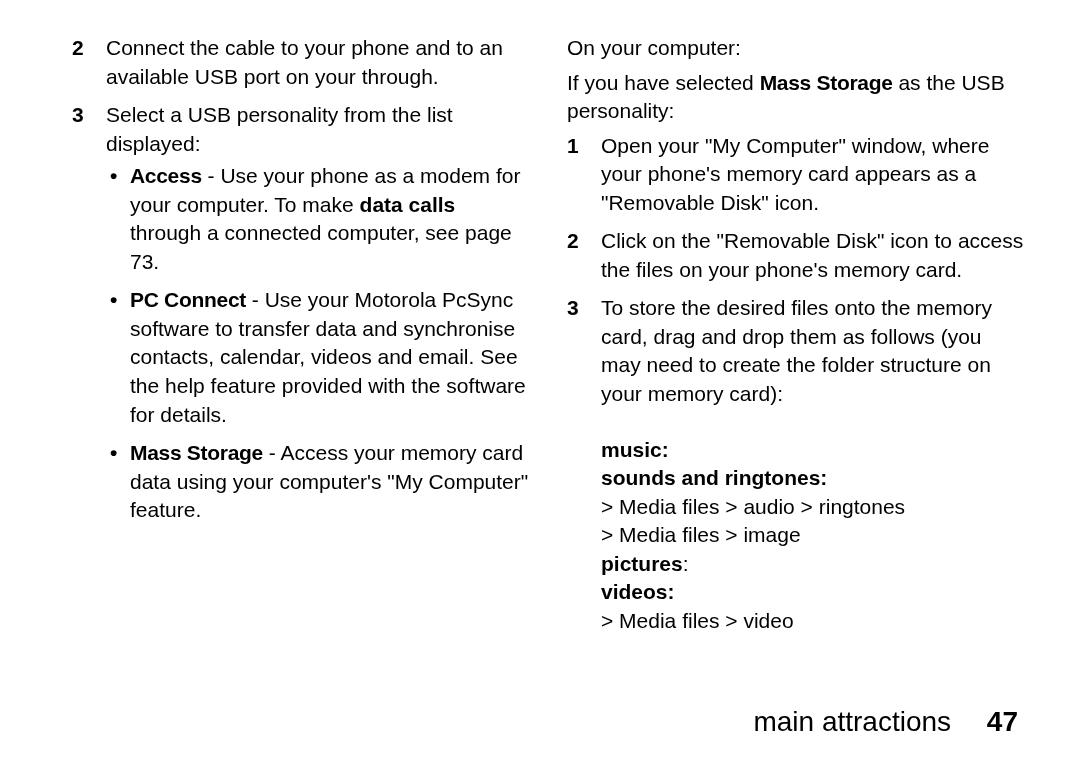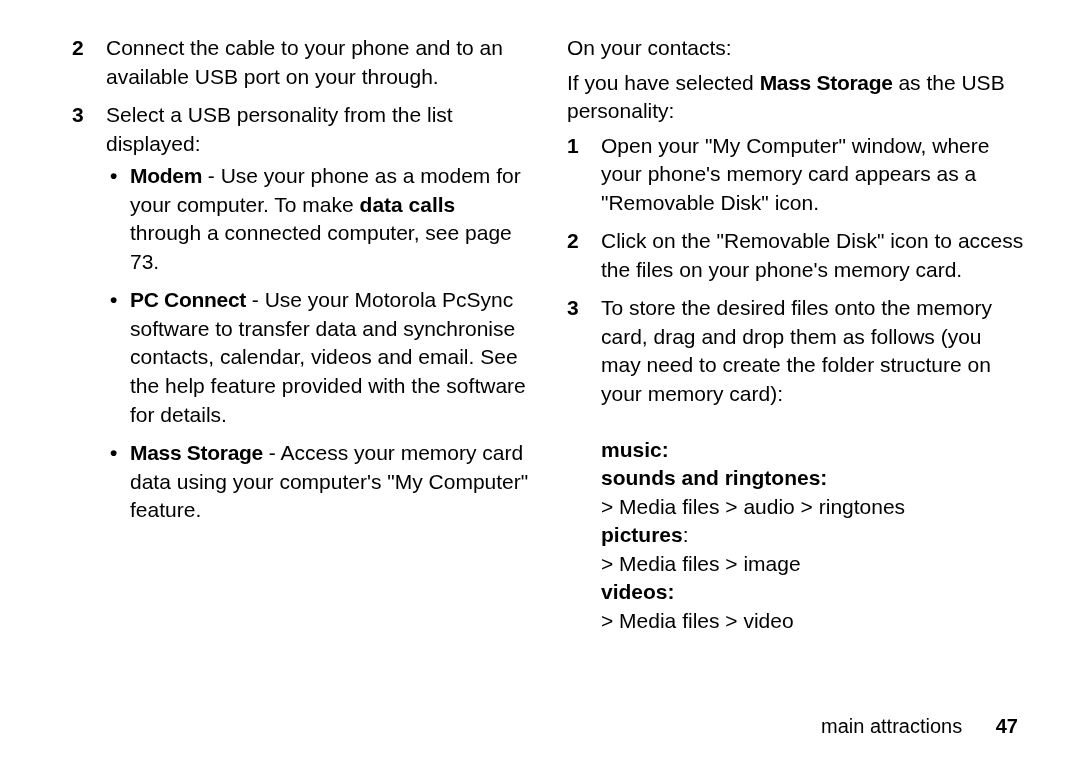--- a/index.html
+++ b/index.html
@@ -66,21 +66,21 @@
     letter-spacing: -0.3px;
   }
   .bold { font-weight: bold; }
   .para { margin: 0 0 6px 0; }
   .hdr { margin: 0 0 6px 0; }
   .paths-block { padding-left: 34px; margin-top: 27px; }
   .footer {
     position: absolute;
     right: 62px;
     bottom: 28px;
-    font-size: 20px;
+    font-size: 28px;
   }
   .footer .pg { font-weight: bold; margin-left: 28px; }
   .relwrap { position: relative; width:100%; height:100%; }
 </style>
 </head>
 <body>
 <div class="relwrap">
 
 <div class="page">
 
@@ -88,35 +88,35 @@
     <ol class="numlist">
       <li>
         <span class="num">2</span>
         <span>Connect the cable to your phone and to an available USB port on your through.</span>
       </li>
       <li>
         <span class="num">3</span>
         <span>Select a USB personality from the list displayed:</span>
         <ul class="bullets">
           <li>
-            <span class="cond">Modem</span><span> - Use your phone as a modem for your computer. To make </span><span class="bold">data calls</span><span> through a connected computer, see page 73.</span>
+            <span class="cond">Access</span><span> - Use your phone as a modem for your computer. To make </span><span class="bold">data calls</span><span> through a connected computer, see page 73.</span>
           </li>
           <li>
             <span class="cond">PC Connect</span><span> - Use your Motorola PcSync software to transfer data and synchronise contacts, calendar, videos and email. See the help feature provided with the software for details.</span>
           </li>
           <li>
             <span class="cond">Mass Storage</span><span> - Access your memory card data using your computer's "My Computer" feature.</span>
           </li>
         </ul>
       </li>
     </ol>
   </div>
 
   <div class="col">
-    <p class="hdr">On your contacts:</p>
+    <p class="hdr">On your computer:</p>
     <p class="para">
       <span>If you have selected </span><span class="cond">Mass Storage</span><span> as the USB personality:</span>
     </p>
     <ol class="numlist">
       <li>
         <span class="num">1</span>
         <span>Open your "My Computer" window, where your phone's memory card appears as a "Removable Disk" icon.</span>
       </li>
       <li>
         <span class="num">2</span>
@@ -124,22 +124,22 @@
       </li>
       <li>
         <span class="num">3</span>
         <span>To store the desired files onto the memory card, drag and drop them as follows (you may need to create the folder structure on your memory card):</span>
       </li>
     </ol>
     <div class="paths-block">
       <div class="bold">music:</div>
       <div class="bold">sounds and ringtones:</div>
       <div>&gt; Media files &gt; audio &gt; ringtones</div>
+      <div>&gt; Media files &gt; image</div>
       <div><span class="bold">pictures</span><span>:</span></div>
-      <div>&gt; Media files &gt; image</div>
       <div class="bold">videos:</div>
       <div>&gt; Media files &gt; video</div>
     </div>
   </div>
 
 </div>
 
 <div class="footer">
   <span>main attractions</span>
   <span class="pg">47</span>

